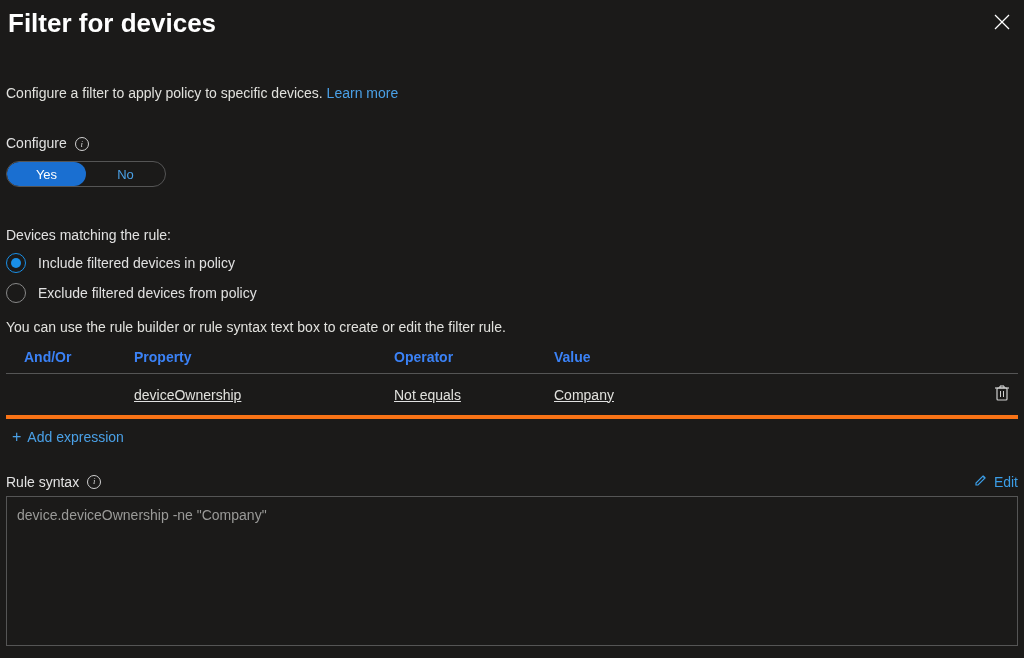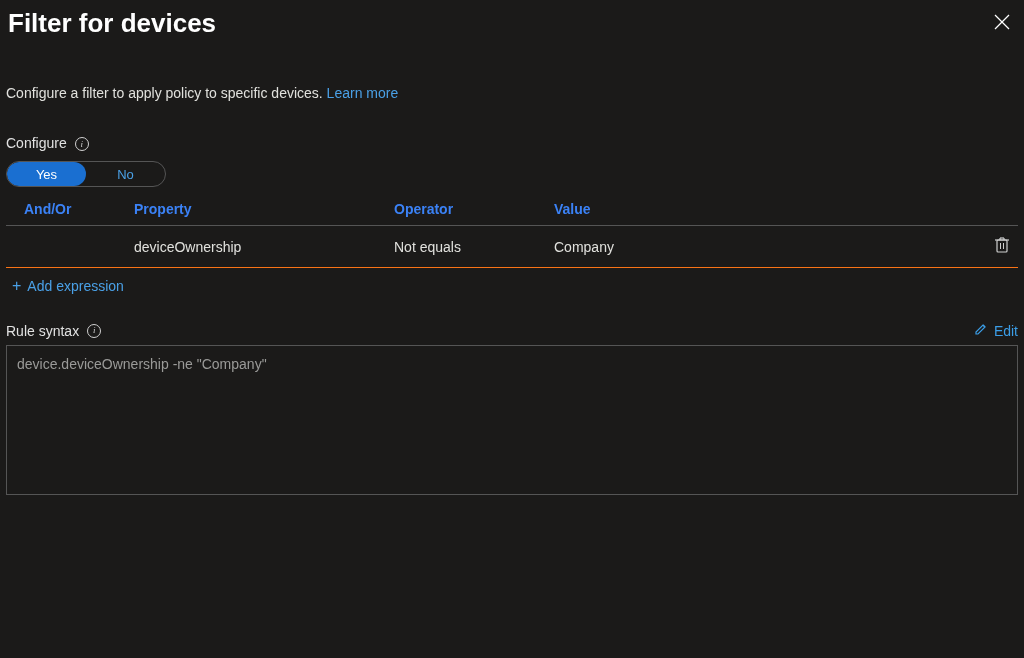--- a/index.html
+++ b/index.html
@@ -78,21 +78,21 @@
     font-size:14px;
     color:#3b82f6;
     padding:8px 8px;
     border-bottom:1px solid #555;
   }
   table.rule-table tbody td {
     padding:10px 8px;
     color:#e1e1dd;
     font-size:14px;
   }
-  table.rule-table tbody tr { border-bottom:1px solid #f97316; }
+  table.rule-table tbody tr { border-bottom:4px solid #f97316;text-decoration:underline; }
   .col-andor { width:120px; padding-left:18px !important;}
   .col-prop { width:260px;}
   .col-op { width:160px;}
   .col-val { width:auto;}
   .col-del { width:60px; text-align:right;}
   .trash-icon { display:inline-flex; cursor:pointer; }
   .trash-icon svg { stroke:#cfcfcf; fill:none;}
   .add-row {
     display:flex;align-items:center;gap:6px;
     color:#4aa0e6;
@@ -143,21 +143,37 @@
     <div class="label-row">
       <span>Configure</span>
       <span class="info-icon">i</span>
     </div>
     <div class="toggle-group">
       <div class="toggle-opt selected">Yes</div>
       <div class="toggle-opt">No</div>
     </div>
   </div>
 
-
+  <div class="section" style="margin-top:40px">
+    <div>Devices matching the rule:</div>
+    <div class="radio-list">
+      <div class="radio-row">
+        <span class="radio-outer selected">
+            <span class="radio-inner"></span>
+          </span>
+        <span>Include filtered devices in policy</span>
+      </div>
+      <div class="radio-row">
+        <span class="radio-outer"></span>
+        <span>Exclude filtered devices from policy</span>
+      </div>
+    </div>
+  </div>
+
+  <div class="hint">You can use the rule builder or rule syntax text box to create or edit the filter rule.</div>
 
   <table class="rule-table">
     <thead>
       <tr>
         <th class="col-andor">And/Or</th>
         <th class="col-prop">Property</th>
         <th class="col-op">Operator</th>
         <th class="col-val">Value</th>
         <th class="col-del"></th>
       </tr>

